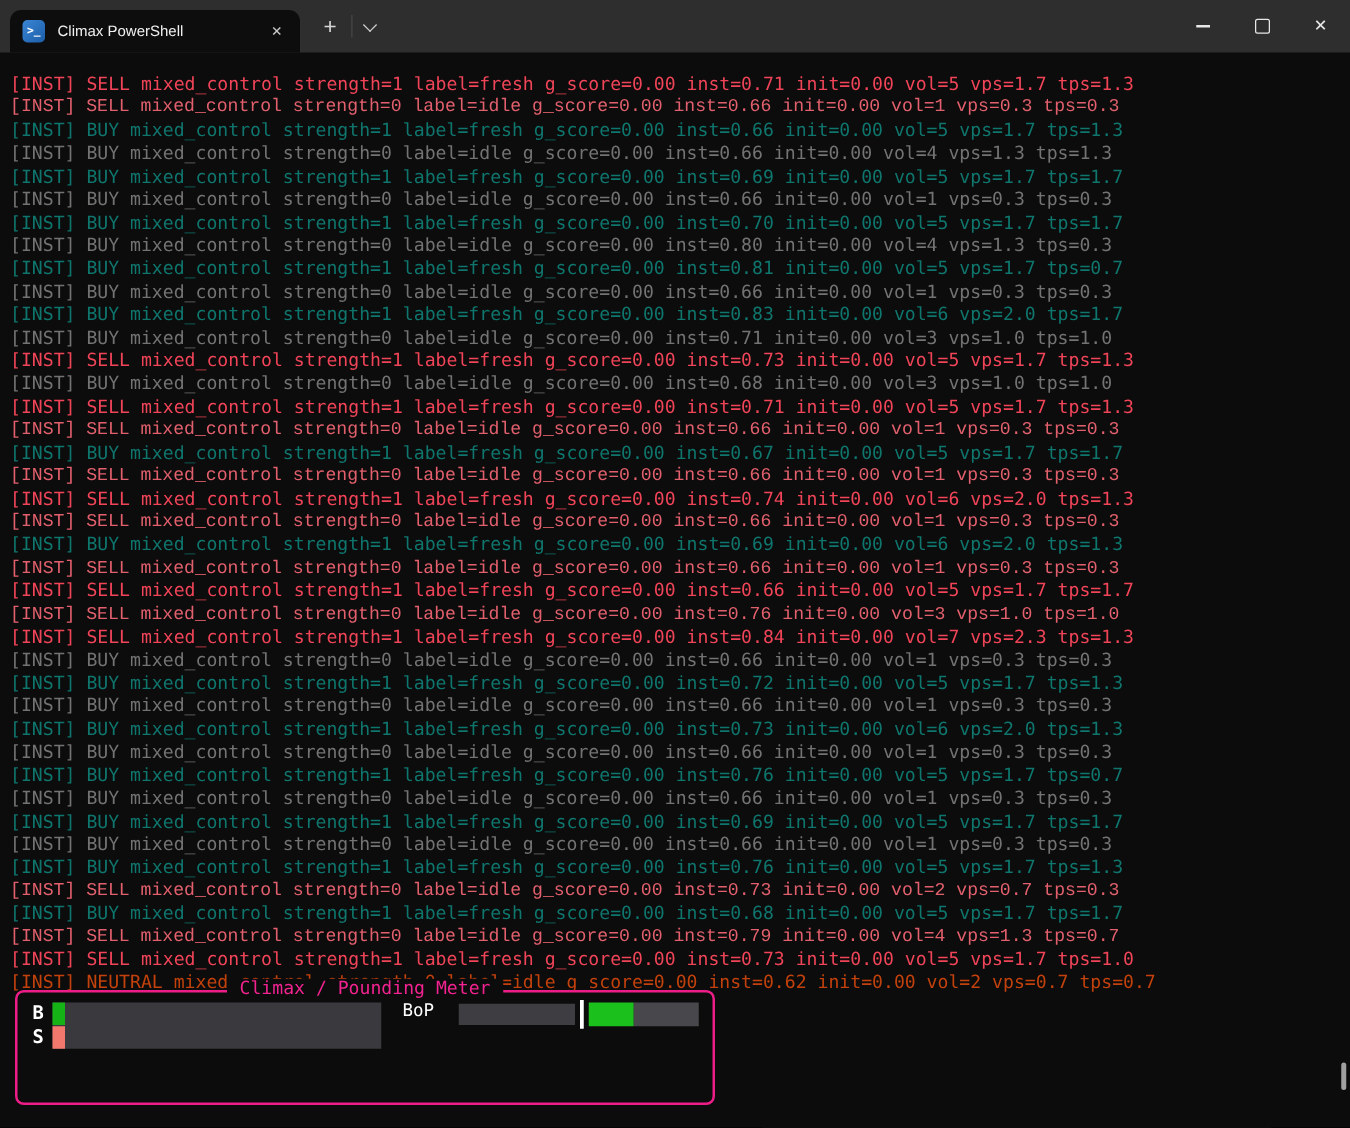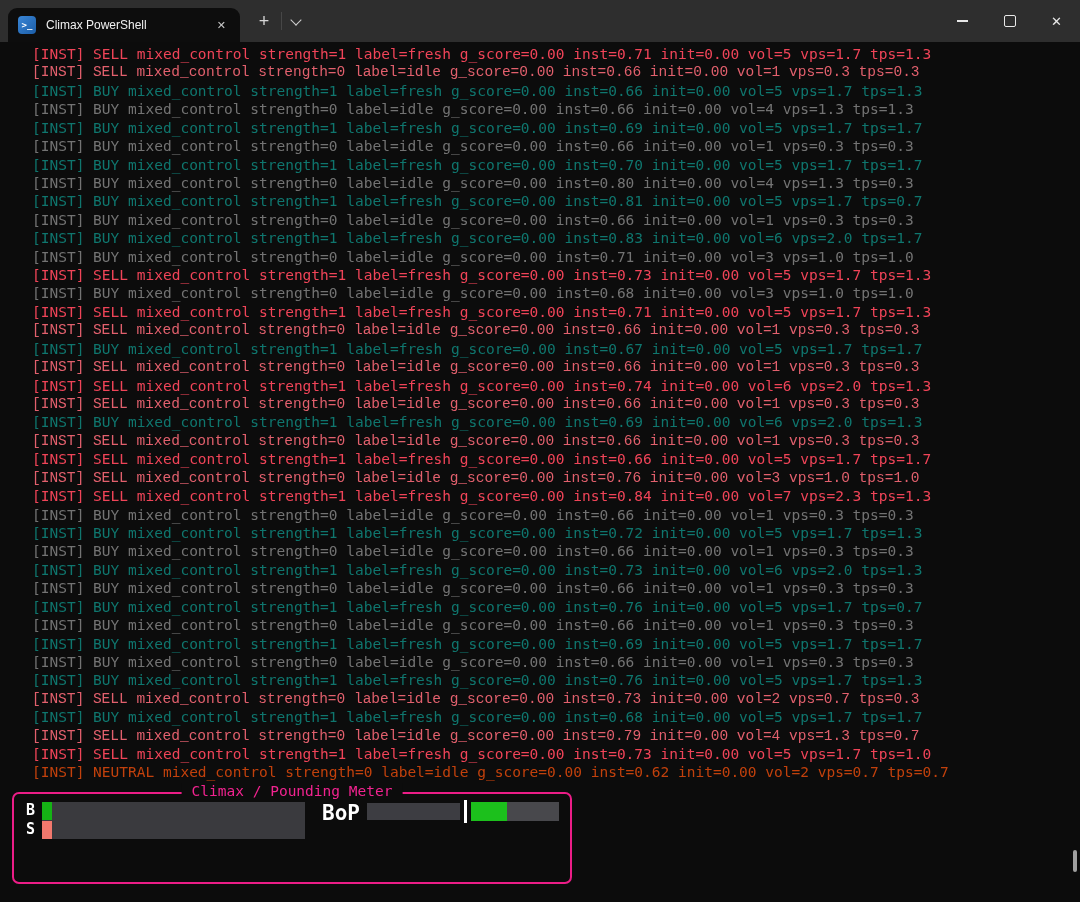--- a/index.html
+++ b/index.html
@@ -20,40 +20,40 @@
   .tabbar-divider{position:absolute;left:281px;top:12px;width:1px;height:18px;background:#474747;}
   .chevron-btn{position:absolute;left:288px;top:15px;width:16px;height:14px;}
   .chevron-btn i{display:block;width:7px;height:7px;border-right:1.6px solid #cfcfcf;
                  border-bottom:1.6px solid #cfcfcf;transform:rotate(45deg);margin:1px auto;}
   .win-controls{position:absolute;right:0;top:0;height:42px;display:flex;}
   .win-btn{width:47px;height:42px;display:flex;align-items:center;justify-content:center;color:#e8e8e8;}
   .min-glyph{width:11px;height:1.5px;background:#e8e8e8;}
   .max-glyph{width:10px;height:10px;border:1.5px solid #e8e8e8;border-radius:2px;}
   .close-glyph{font-size:13px;color:#e8e8e8;font-family:"DejaVu Sans",sans-serif;}
   
-  .log{position:absolute;top:40px;left:0;right:0;padding:5px 0 0 8px;
-       font-size:14.5px;line-height:18.42px;white-space:pre;margin-left:24px;}
+  .log{position:absolute;top:54px;left:0;right:0;padding:5px 0 0 8px;
+       font-size:14.5px;line-height:18.42px;white-space:pre;}
   .log-line.sell.fresh{color:#f04458;}
   .log-line.sell.idle{color:#e2606d;font-family:Liberation Mono, monospace;}
   .log-line.buy.fresh{color:#0f766e;}
   .log-line.buy.idle{color:#737373;}
   .log-line.neutral{color:#c2410c;}
   
   .meter-box{position:absolute;left:12px;top:792px;width:556px;height:88px;
              border:2px solid #ec1d87;border-radius:7px;background:#0c0c0c;}
   .meter-title{position:absolute;top:-11px;left:50%;transform:translateX(-50%);
                background:#0c0c0c;padding:0 10px;color:#f22390;font-size:14.5px;font-weight:normal;
                white-space:nowrap;}
   .bs-label{position:absolute;left:12px;color:#fff;font-size:15px;font-weight:bold;}
   .bs-label.b{top:7px;}
   .bs-label.s{top:26px;}
   .bs-bar{position:absolute;left:28px;top:8px;width:263px;height:37px;background:#3a3a3e;}
   .b-fill{position:absolute;left:0;top:0;width:10px;height:18px;background:#15b315;}
   .s-fill{position:absolute;left:0;bottom:0;width:10px;height:18px;background:#f2786d;}
-  .bop-label{position:absolute;left:308px;top:7px;color:#fff;font-size:21px;font-weight:bold;}
+  .bop-label{position:absolute;left:308px;top:7px;color:#fff;font-size:14px;font-weight:normal;}
   .bop-track{position:absolute;left:353px;top:9px;width:93px;height:17px;background:#3d3d42;}
   .bop-divider{position:absolute;left:450px;top:6px;width:3px;height:23px;background:#fff;}
   .bop-green{position:absolute;left:457px;top:8px;width:36px;height:19px;background:#1cc01c;}
   .bop-gray{position:absolute;left:493px;top:8px;width:52px;height:19px;background:#48484c;}
   
   .scroll-thumb{position:absolute;right:3px;top:850px;width:4px;height:22px;background:#a0a0a0;border-radius:2px;}
 </style>
 </head>
 <body>
 

